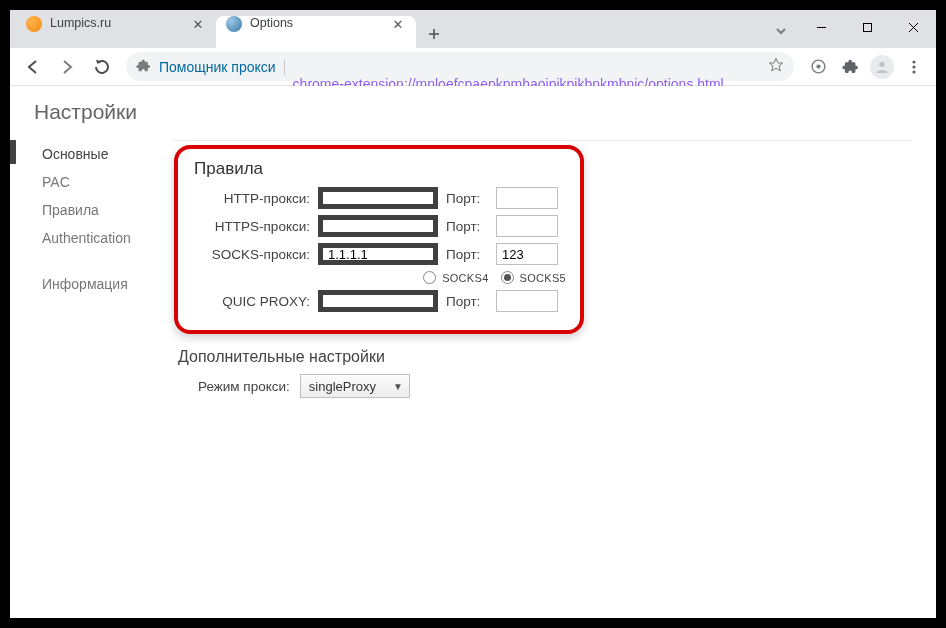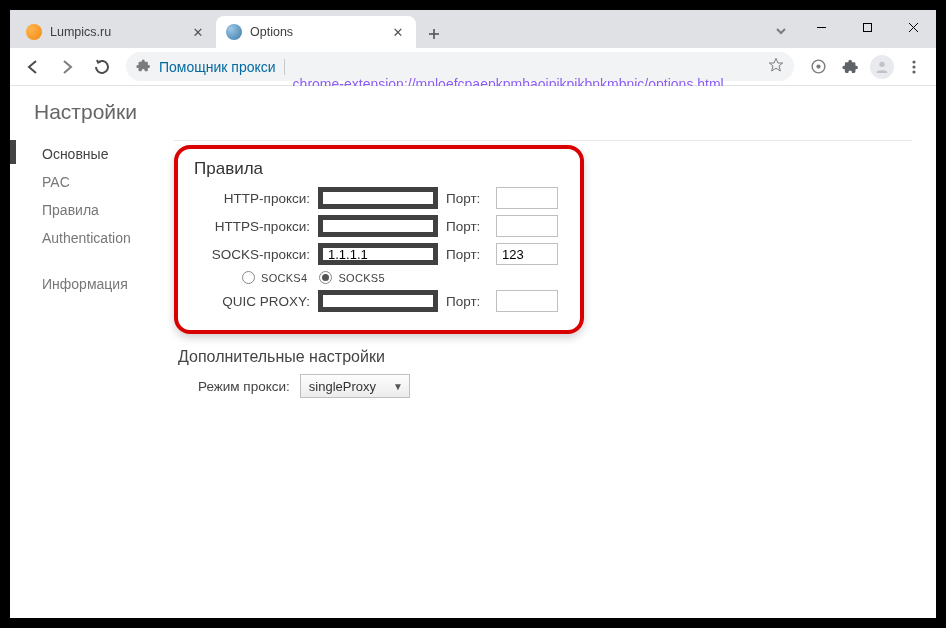--- a/index.html
+++ b/index.html
@@ -6,21 +6,21 @@
   html, body { width: 946px; height: 628px; overflow: hidden; font-family: "Segoe UI", Arial, sans-serif; }
   .outer { width: 946px; height: 628px; border: 10px solid #000; background: #fff; position: relative; }
   
   
   .win-controls { position:absolute; top:0; right:0; height:34px; display:flex; }
   .win-btn { width:46px; height:34px; display:flex; align-items:center; justify-content:center; color:#000; font-size:14px; }
   .win-svg { stroke:#000; stroke-width:1; fill:none; }
   
   
   .tabstrip { height:38px; background:#dfe1e5; display:flex; align-items:flex-end; padding-left:6px; padding-top:6px; }
-  .tab { height:32px; display:flex; align-items:center; padding:0 10px; border-radius:8px 8px 0 0; font-size:12.5px; color:#3c4043; gap:8px; max-width:210px; min-width:200px; position:relative; }
+  .tab { height:32px; display:flex; padding:0 10px; border-radius:8px 8px 0 0; font-size:12.5px; color:#3c4043; gap:8px; max-width:210px; min-width:200px; position:relative; }
   .tab.inactive { background:#dfe1e5; }
   .tab.active   { background:#fff; }
   .tab .favicon { width:16px; height:16px; border-radius:50%; display:inline-block; }
   .tab .favicon.orange { background:radial-gradient(circle at 30% 30%, #ffb34d, #f28a10); }
   .tab .favicon.globe  { background:radial-gradient(circle at 30% 30%, #9dc7e8, #3a7aa6); position:relative; }
   .tab .label { flex:1; white-space:nowrap; overflow:hidden; text-overflow:ellipsis; }
   .tab .close { width:16px;height:16px;display:flex;align-items:center;justify-content:center; color:#555; font-size:13px; }
   .newtab-btn { width:28px; height:28px; margin-left:4px; display:flex; align-items:center; justify-content:center; color:#444; border-radius:50%; }
   
   
@@ -53,21 +53,21 @@
   .main { flex:1; position:relative; }
   .hr-top { border:none; border-top:1px solid #e8e8e8; margin-bottom:4px; }
   
   .highlight { border:4px solid #d80000; border-radius:16px; padding:8px 14px 12px 14px; width:410px; box-shadow: 0 4px 8px rgba(0,0,0,0.18); }
   .section-title { font-size:17px; font-weight:400; color:#333; margin:2px 0 8px 2px; }
   .form-row { display:flex; align-items:center; gap:8px; margin:6px 0 6px 18px; font-size:13.5px; color:#424242; }
   .form-row .lbl { width:100px; text-align:right; white-space:nowrap; }
   .form-row input.host { width:120px; height:22px; border:5px solid #404040; padding:0 5px; font-size:13px; }
   .form-row .port-lbl { width:42px; text-align:left; }
   .form-row input.port { width:62px; height:22px; border:1px solid #bfbfbf; padding:0 5px; font-size:13px; }
-  .radio-row { display:flex; align-items:center; gap:4px; margin:4px 0 6px 50px; font-size:11px; color:#424242; letter-spacing:0.3px; }
+  .radio-row { display:flex; align-items:center; gap:4px; margin:4px 0 6px 50px; font-size:11px; color:#424242; letter-spacing:0.3px;justify-content:flex-end; }
   .radio { width:13px;height:13px;border:1px solid #888; border-radius:50%; display:inline-flex; align-items:center;justify-content:center; margin-right:2px; }
   .radio.checked::after { content:""; width:7px;height:7px; background:#555; border-radius:50%; display:block; }
   
   .sub-title { font-size:16px; color:#444; margin:14px 0 8px 4px; font-weight:400; }
   .mode-row { display:flex; align-items:center; gap:10px; margin-left:24px; font-size:13.5px; color:#424242; }
   .select { width:110px; height:24px; border:1px solid #bfbfbf; background:linear-gradient(#fdfdfd,#ececec); display:flex; align-items:center; justify-content:space-between; padding:0 6px 0 8px; font-size:13px; color:#333; }
   .select .caret { font-size:10px; color:#555; }
 </style>
 </head>
 <body>

